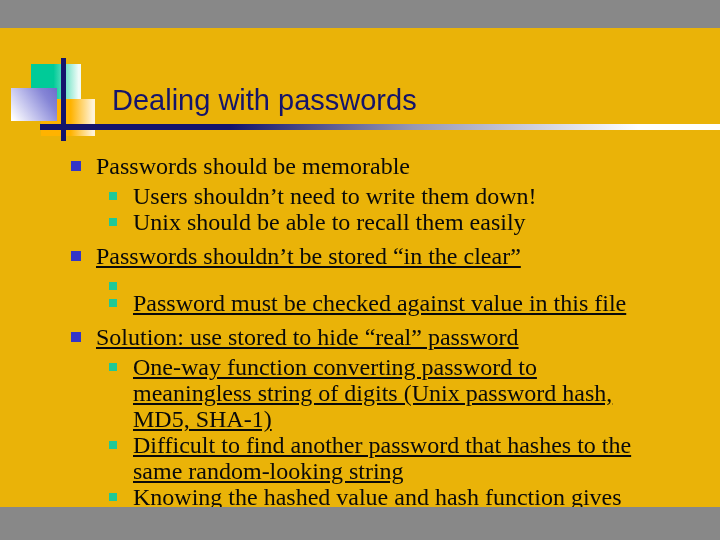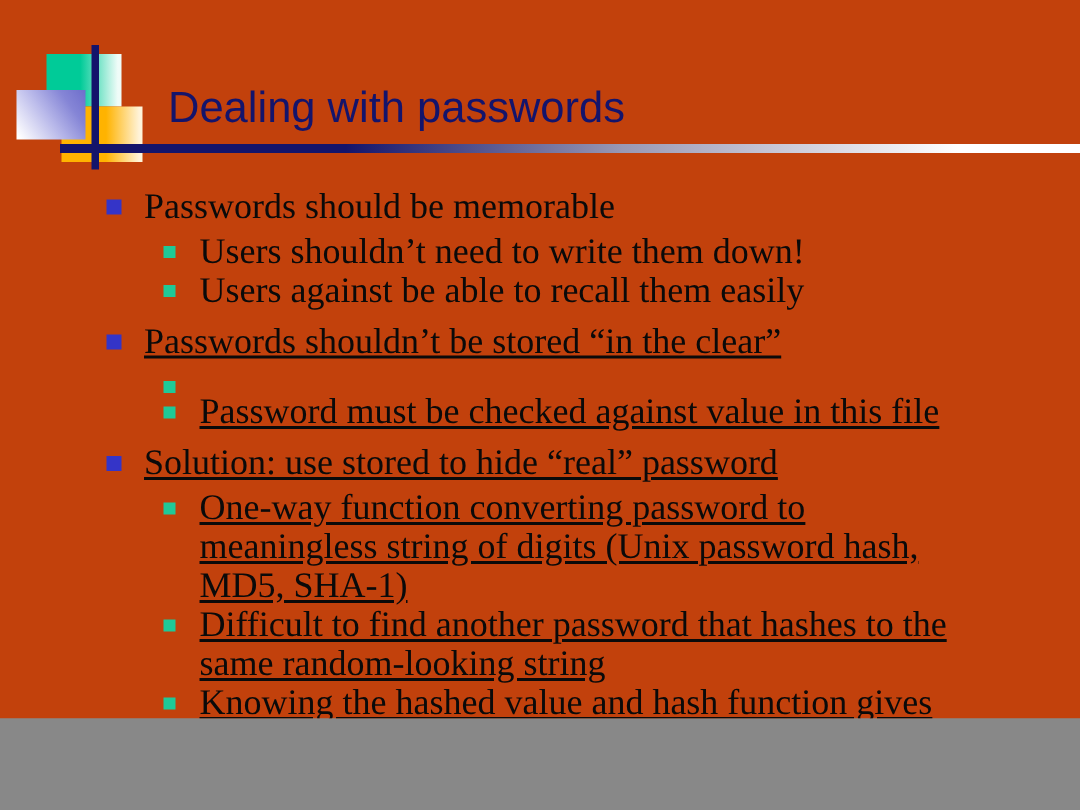--- a/index.html
+++ b/index.html
@@ -1,18 +1,18 @@
 <!DOCTYPE html>
 <html><head>
 <meta charset="utf-8">
 <style>
   html,body{margin:0;padding:0;background:#888;}
   .slide{
-    position:relative;width:720px;height:479px;background:#c2410c;
-    overflow:hidden;font-family:"Liberation Serif",serif;
+    position:relative;width:720px;height:479px;background:#eab308;
+    overflow:hidden;font-family:"Liberation Serif",serif;margin-top:28px;
   }
   
   .sq{position:absolute;}
   .sq-green{left:31px;top:36px;width:50px;height:35px;z-index:1;
     background:linear-gradient(to right,#00CB98 0%,#00CB98 45%,#effcf8 95%);}
   .sq-orange{left:41px;top:71px;width:54px;height:37px;z-index:2;
     background:linear-gradient(to right,#FFB300 0%,#FFB300 55%,#fff3d9 96%);}
   .sq-purple{left:11px;top:60px;width:46px;height:33px;z-index:3;
     background:linear-gradient(55deg,#ffffff 4%,#b9b9ea 45%,#8585d6 75%,#6E6ECB 100%);}
   .v-line{position:absolute;left:61px;top:30px;width:5px;height:83px;background:#14146B;z-index:4;}
@@ -70,21 +70,21 @@
       <div class="l1-item">
         <span class="l1-bullet"></span>
         <div class="l1-text">Passwords should be memorable</div>
       </div>
       <div class="l2-item">
         <span class="l2-bullet"></span>
         <div class="l2-text">Users shouldn’t need to write them down!</div>
       </div>
       <div class="l2-item">
         <span class="l2-bullet"></span>
-        <div class="l2-text">Users against be able to recall them easily</div>
+        <div class="l2-text">Unix should be able to recall them easily</div>
       </div>
     </div>
 
     <div class="section">
       <div class="l1-item">
         <span class="l1-bullet"></span>
         <div class="l1-text">Passwords shouldn’t be stored “in the clear”</div>
       </div>
       <div class="l2-item">
         <span class="l2-bullet"></span>

